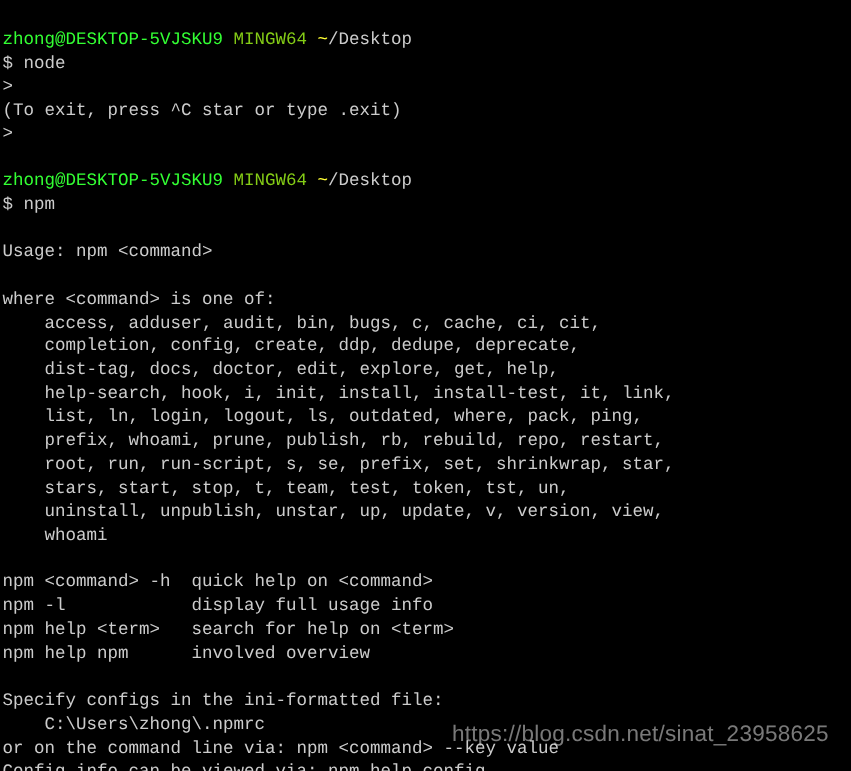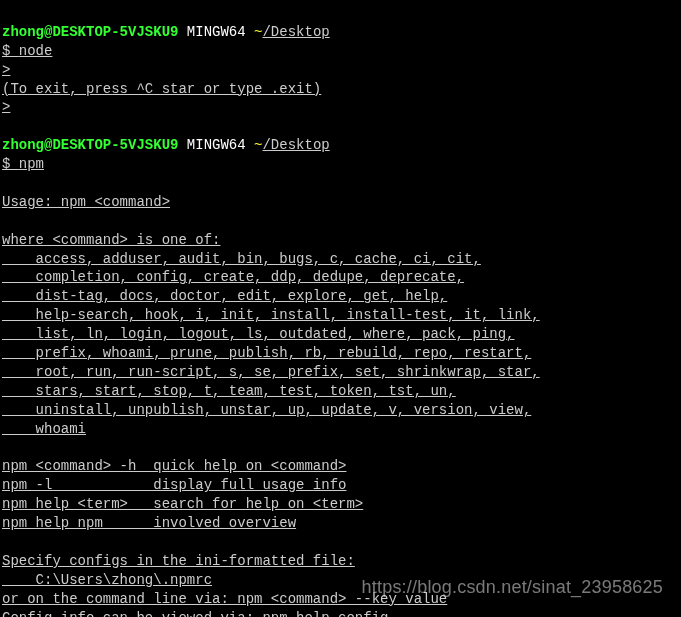--- a/index.html
+++ b/index.html
@@ -11,24 +11,24 @@
     font-size: 14px;
     line-height: 1.35;
     width: 681px;
     height: 617px;
     overflow: hidden;
   }
   .terminal {
     padding: 4px 2px;
     white-space: pre;
   }
-  .user { color: #33ff33; font-weight: bold; }
-  .mingw { color: #ffffff; }
+  .user { color: #33ff33; }
+  .mingw { color: #84cc16; }
   .path { color: #ffff33; }
-  .plain { color: #cccccc; text-decoration: underline; }
+  .plain { color: #cccccc; }
   .watermark {
     position: absolute;
     right: 18px;
     bottom: 18px;
     color: rgba(220,220,220,0.55);
     font-family: Arial, sans-serif;
     font-size: 18px;
     letter-spacing: 0.2px;
   }
 </style>

